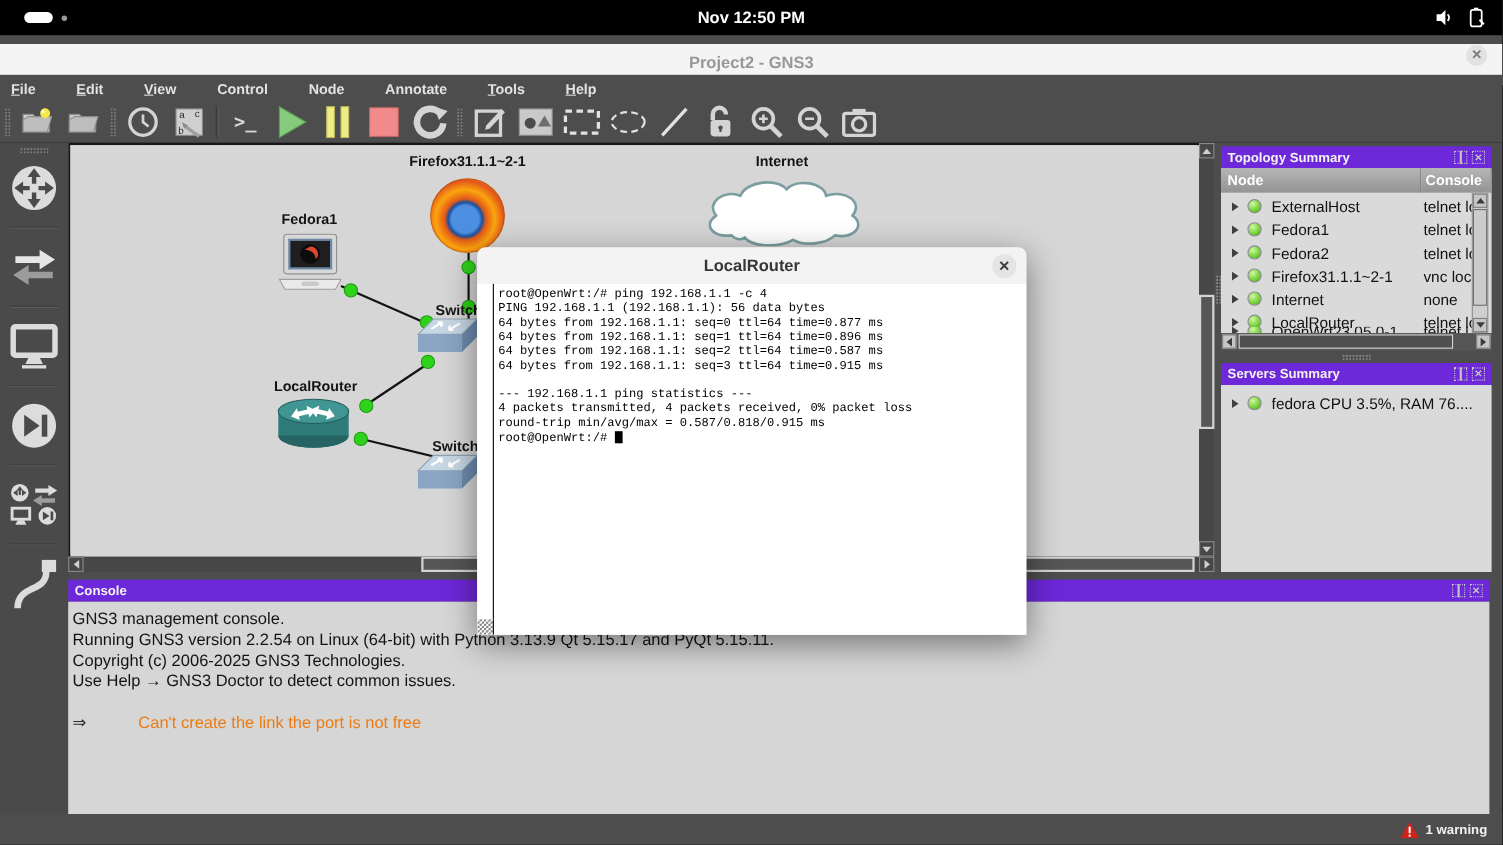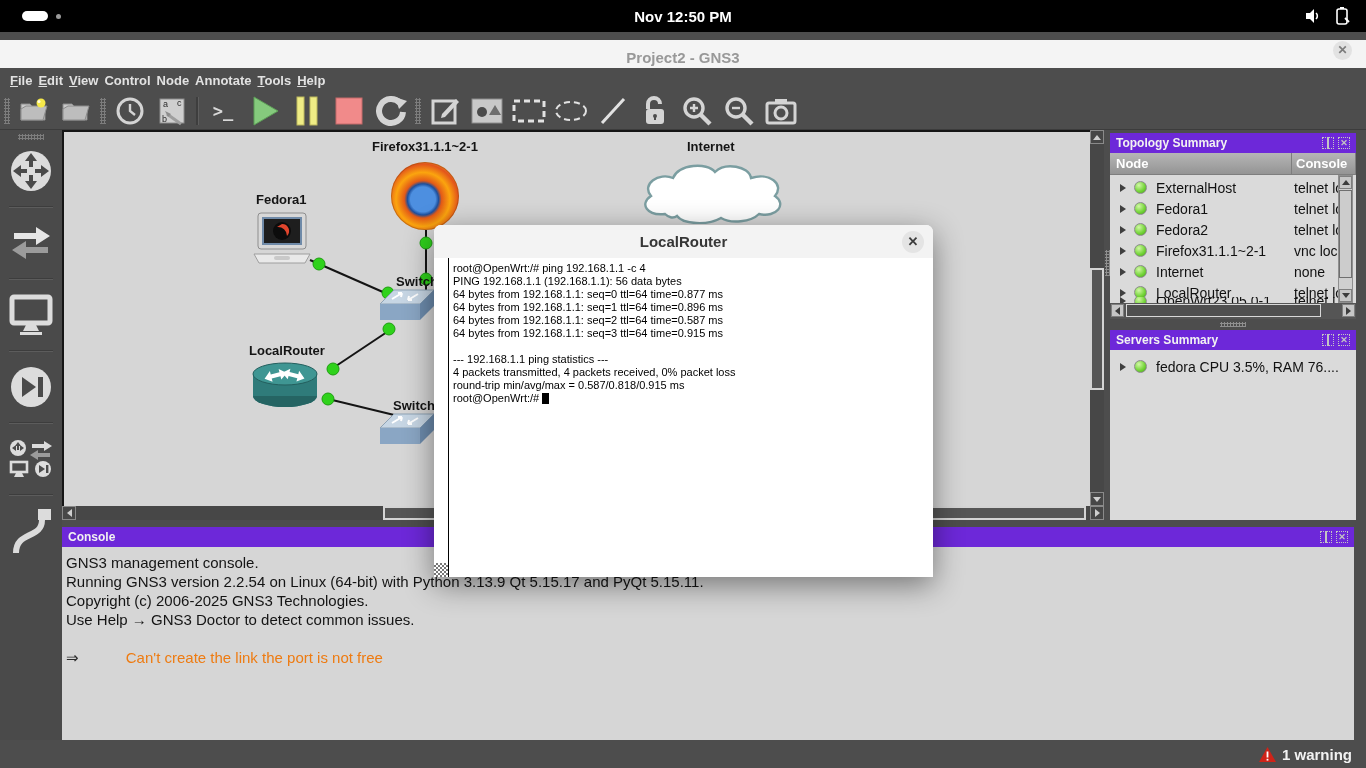--- a/index.html
+++ b/index.html
@@ -12,21 +12,21 @@
       font-weight:bold;font-size:15px;}
   .pill{left:22px;top:11px;width:26px;height:10px;background:#fff;border-radius:6px;}
   .wsdot{left:56px;top:14px;width:5px;height:5px;background:#9a9a9a;border-radius:50%;}
   
   #titlebar{left:0;top:40px;width:1366px;height:36px;background:#f4f4f4;border-bottom:1px solid #d8d8d8;}
   #titlebar .wt{width:100%;text-align:center;line-height:36px;color:#989898;font-weight:bold;font-size:15px;}
   .win-close{left:1333px;top:41px;width:19px;height:19px;border-radius:50%;background:#e2e2e2;color:#7c7c7c;
       font-size:12px;text-align:center;line-height:19px;font-weight:bold;}
   
   #menubar{left:0;top:68px;width:1366px;height:24px;background:#4d4d4d;display:flex;align-items:center;
-      padding-left:10px;gap:6px;box-sizing:border-box;}
+      padding-left:10px;gap:37px;box-sizing:border-box;}
   .menu-item{color:#e2e2e2;font-size:13px;font-weight:bold;}
   .menu-item.accel::first-letter{text-decoration:underline;}
   #toolbar{left:0;top:92px;width:1366px;height:38px;background:#4d4d4d;display:flex;align-items:center;
       padding-left:4px;gap:6px;box-sizing:border-box;border-bottom:1px solid #3c3c3c;}
   .tool-btn{width:36px;height:34px;display:flex;align-items:center;justify-content:center;}
   .grip{width:6px;height:26px;background-image:radial-gradient(#7d7d7d 1px,transparent 1.2px);
       background-size:3px 3px;}
   .tsep{width:2px;height:28px;background:#3e3e3e;border-right:1px solid #5e5e5e;}
   .console-glyph{color:#d9d9d9;font-family:"DejaVu Sans Mono",monospace;font-weight:bold;font-size:17px;}
   
@@ -81,36 +81,36 @@
   
   #console-body{left:62px;top:547px;width:1292px;height:193px;background:#d6d6d6;color:#141414;
       font-size:15px;padding:6px 0 0 4px;box-sizing:border-box;}
   .con-line{line-height:19px;min-height:19px;white-space:pre;}
   .warn-line{line-height:19px;margin-top:19px;}
   .warn-prefix{color:#2b2b2b;}
   .warn-text{color:#ee7b11;margin-left:43px;}
   
   #statusbar{left:0;top:740px;width:1366px;height:28px;background:#4d4d4d;}
   #warnbox{position:absolute;right:14px;top:0;height:28px;display:flex;align-items:center;gap:6px;color:#f2f2f2;
-      font-size:15px;font-weight:bold;}
+      font-size:12px;font-weight:bold;}
   
   #term{left:434px;top:225px;width:499px;height:352px;background:#fff;z-index:50;
       border-radius:7px 7px 0 0;box-shadow:0 8px 30px rgba(0,0,0,.45);}
   #term-titlebar{position:absolute;left:0;top:0;width:100%;height:33px;background:#f3f3f3;
       border-bottom:1px solid #d8d8d8;border-radius:7px 7px 0 0;}
   #term-title{width:100%;text-align:center;line-height:33px;font-weight:bold;font-size:15px;color:#363636;}
   #term-close{position:absolute;right:9px;top:6px;width:22px;height:22px;border-radius:50%;background:#e4e4e4;
       color:#3c3c3c;font-size:13px;font-weight:bold;text-align:center;line-height:22px;}
   #term-body{position:absolute;left:0;top:33px;width:100%;height:319px;background:#fff;}
   #term-scroll{position:absolute;left:0;top:0;width:14px;height:305px;border-right:1px solid #000;background:#fff;}
   #term-grip{position:absolute;left:0;top:305px;width:14px;height:14px;border-right:1px solid #000;background-color:#fff;
       background-image:linear-gradient(45deg,#777 25%,transparent 25%,transparent 75%,#777 75%),
                        linear-gradient(45deg,#777 25%,transparent 25%,transparent 75%,#777 75%);
       background-size:4px 4px;background-position:0 0,2px 2px;}
-  #term-text{position:absolute;left:19px;top:4px;font-family:Liberation Sans, sans-serif;font-size:11px;color:#000;}
+  #term-text{position:absolute;left:19px;top:4px;font-family:Liberation Mono, monospace;font-size:11px;color:#000;}
   .term-line{line-height:13px;min-height:13px;white-space:pre;}
   .cursor{display:inline-block;width:7px;height:11px;background:#000;vertical-align:-2px;}
 </style>
 </head>
 <body>
 
 <div id="app">
 
   <div id="sysbar" class="abs">
     <div class="pill abs"></div>

